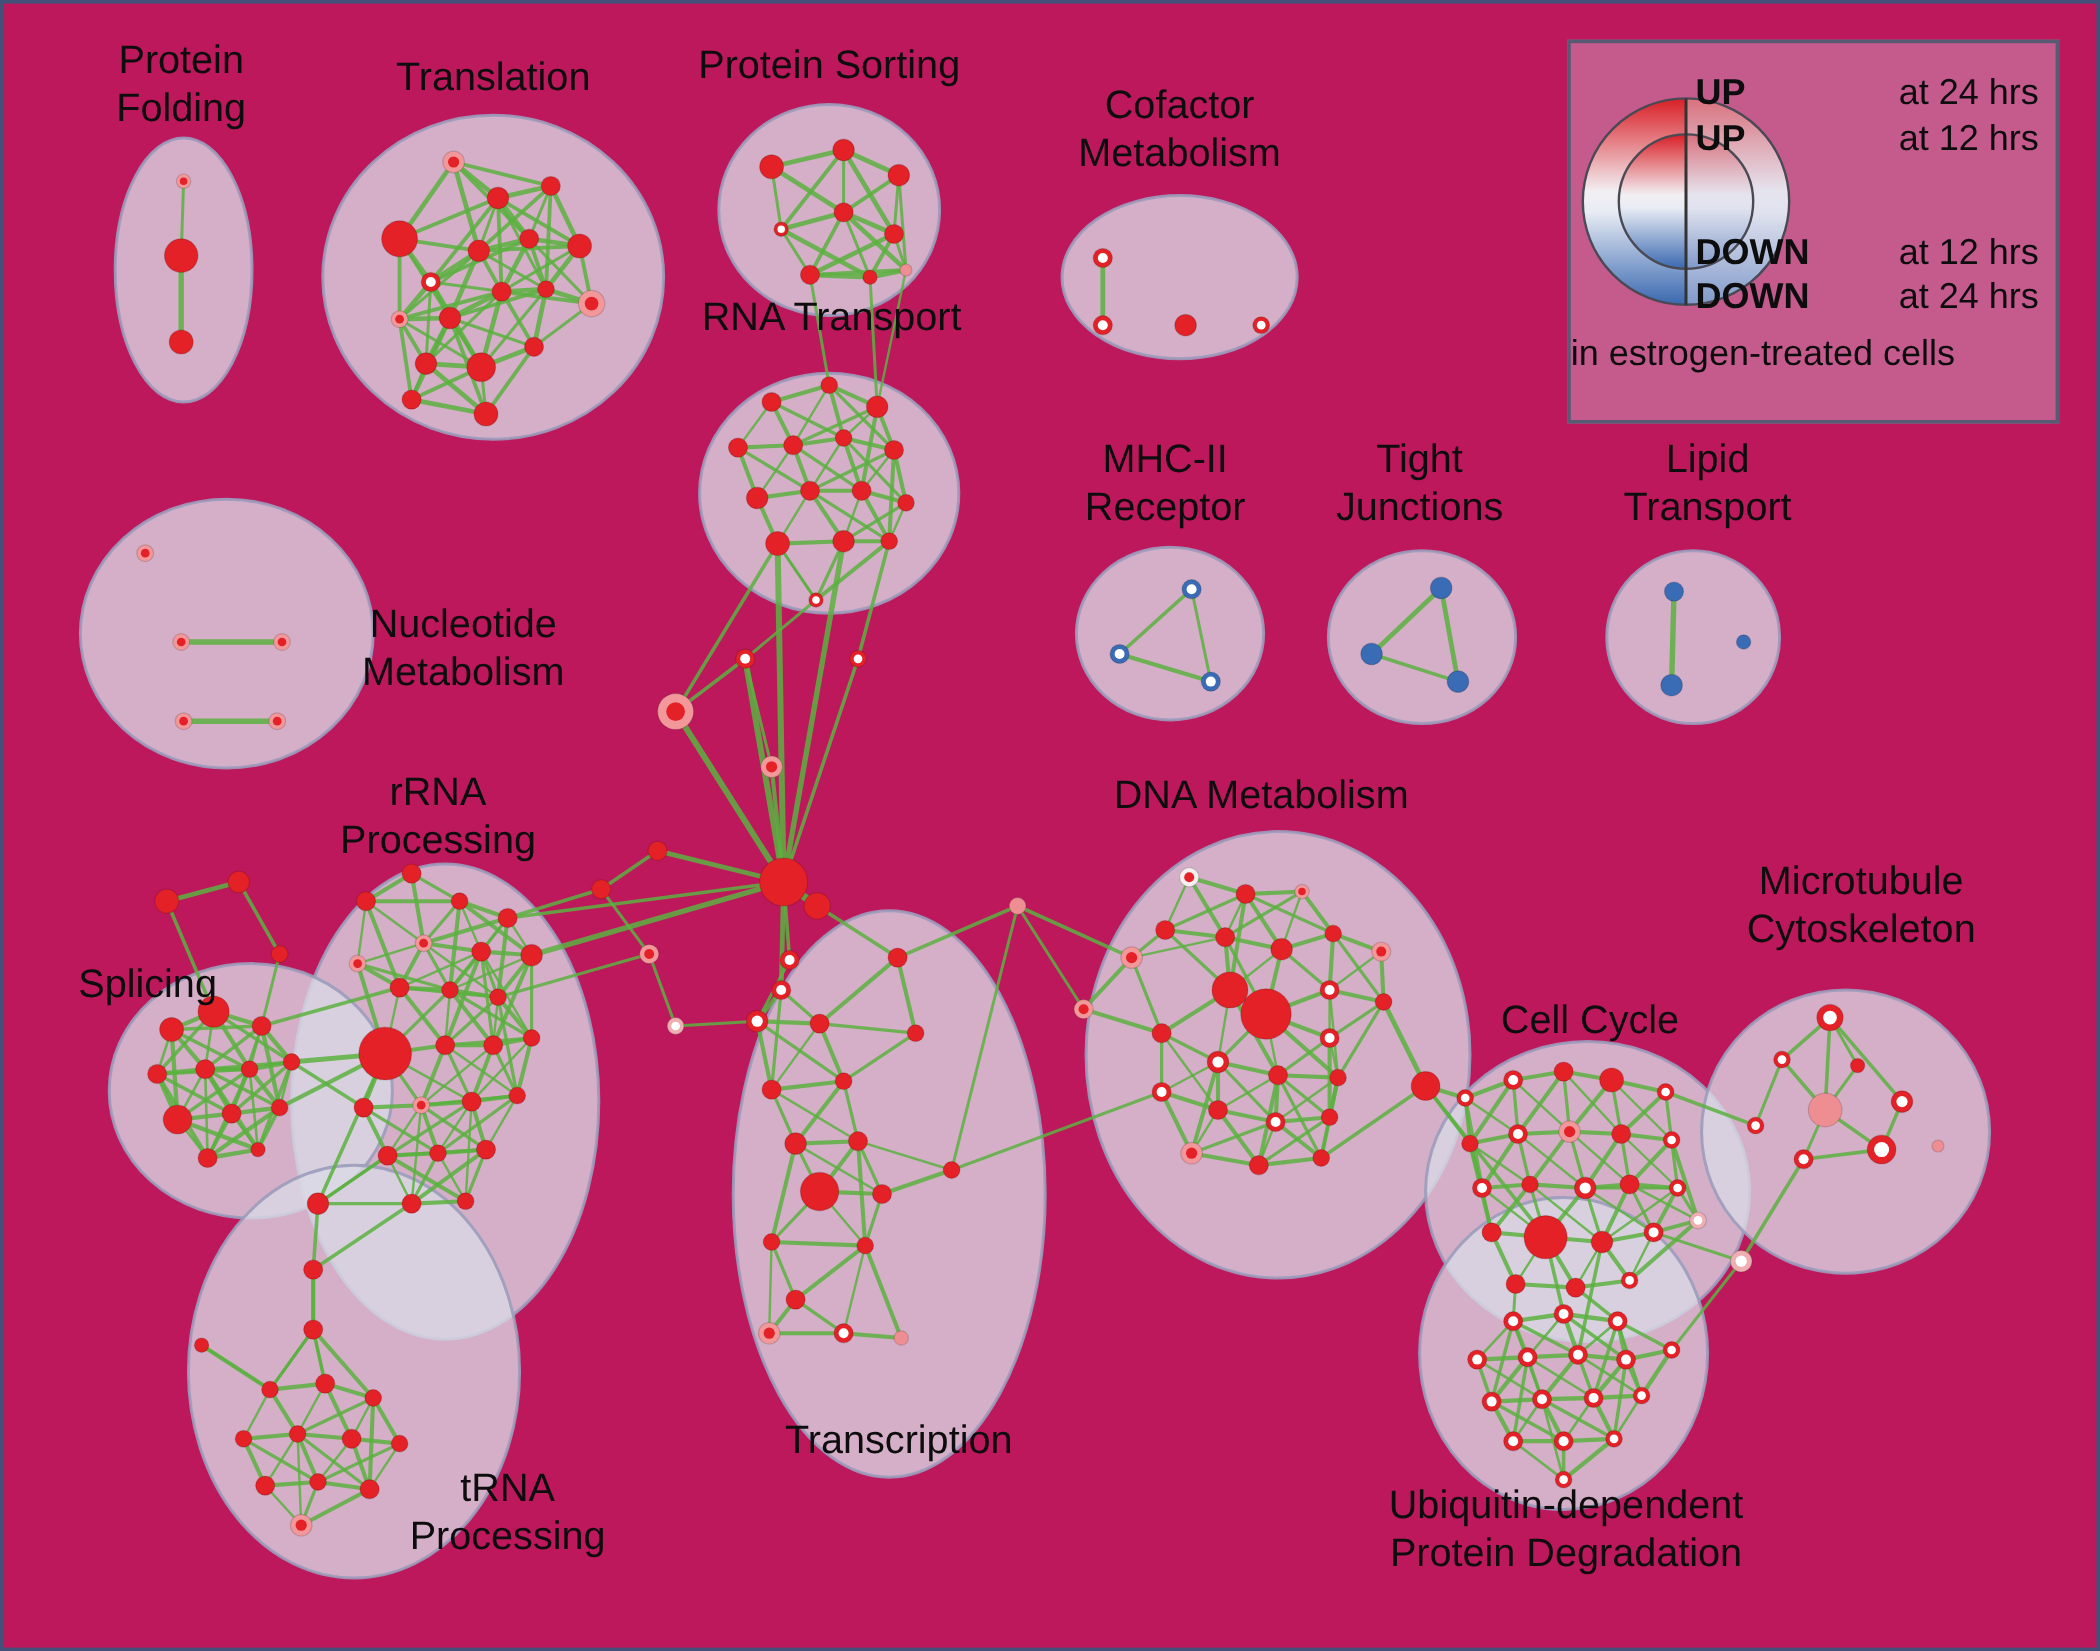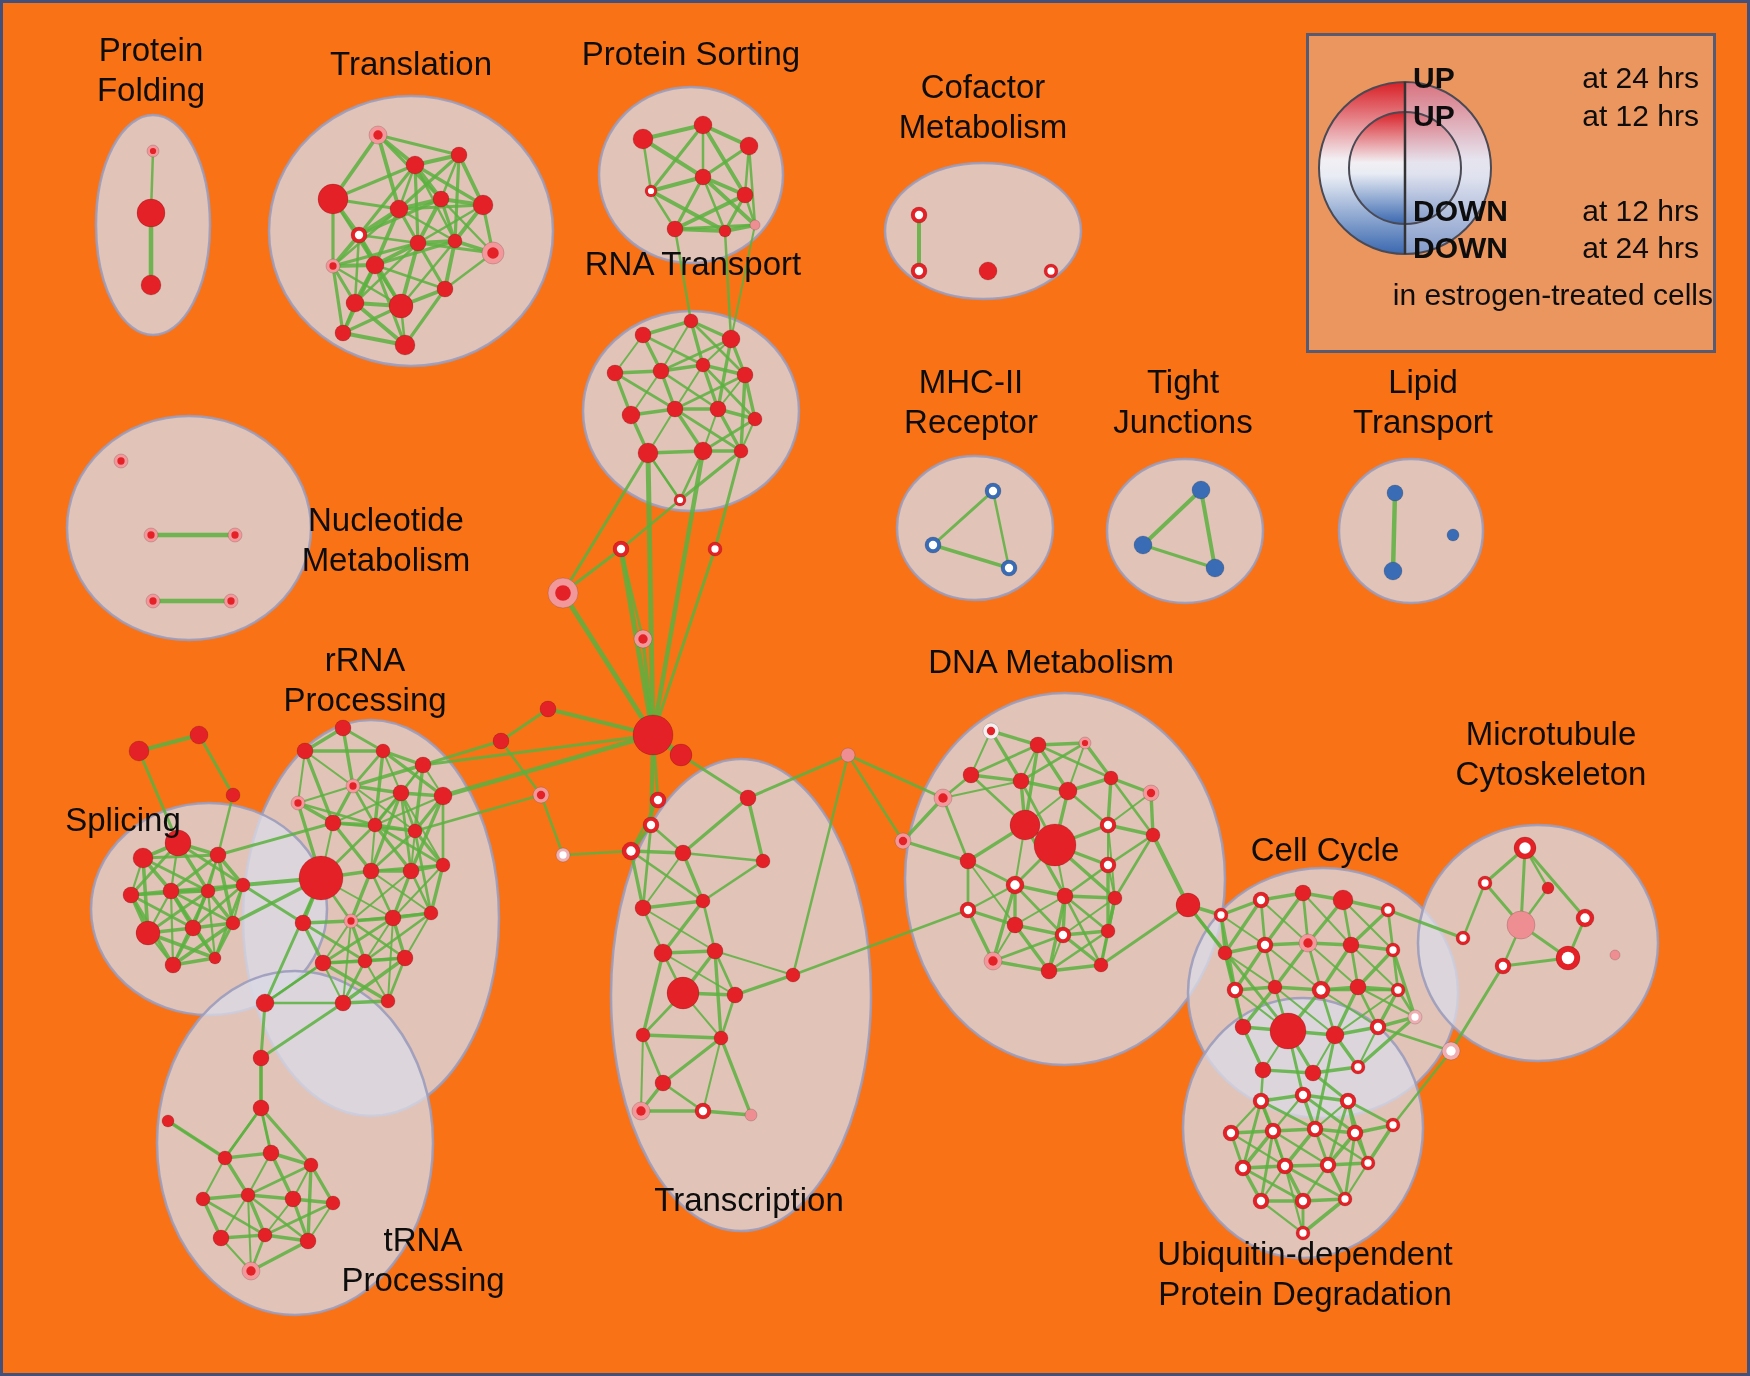--- a/index.html
+++ b/index.html
@@ -1,24 +1,24 @@
 <!DOCTYPE html>
 <html><head>
 <meta charset="utf-8">
 <style>
   *{margin:0;padding:0;box-sizing:border-box}
   body{font-family:"Liberation Sans",sans-serif;background:#ffffff}
-  .canvas{position:relative;width:1750px;height:1376px;background:#f97316;border:3px solid #43507a;overflow:hidden}
+  .canvas{position:relative;width:1750px;height:1376px;background:#be185d;border:3px solid #43507a;overflow:hidden}
   svg.net{position:absolute;left:0;top:0}
   .clabel{font-family:"Liberation Sans",sans-serif;font-size:33px;fill:#0d0d0d}
   .legend{position:absolute;left:1303px;top:30px;width:410px;height:320px;border:3px solid #565a73;background:rgba(213,214,232,0.35)}
   .legend-glyph{position:absolute;left:4px;top:40px}
   .lrow{position:absolute;left:104px;right:14px;display:flex;justify-content:space-between;font-size:30px;color:#0d0d0d}
   .lrow .dir{font-weight:700}
-  .lcap{position:absolute;left:0;right:0;top:240px;text-align:right;font-size:30px;color:#0d0d0d;line-height:37px}
+  .lcap{position:absolute;left:0;right:0;top:240px;text-align:left;font-size:30px;color:#0d0d0d;line-height:37px}
 </style>
 </head>
 <body>
 
 <div class="canvas">
   <svg class="net" viewBox="0 0 1750 1376" width="1750" height="1376">
       <g>
         <ellipse cx="150" cy="222" rx="57" ry="110" fill="#dadae6" fill-opacity="0.78" stroke="#9b9cbd" stroke-width="2.5" stroke-opacity="0.9"></ellipse>
         <ellipse cx="408" cy="228" rx="142" ry="135" fill="#dadae6" fill-opacity="0.78" stroke="#9b9cbd" stroke-width="2.5" stroke-opacity="0.9"></ellipse>
         <ellipse cx="688" cy="172" rx="92" ry="88" fill="#dadae6" fill-opacity="0.78" stroke="#9b9cbd" stroke-width="2.5" stroke-opacity="0.9"></ellipse>

